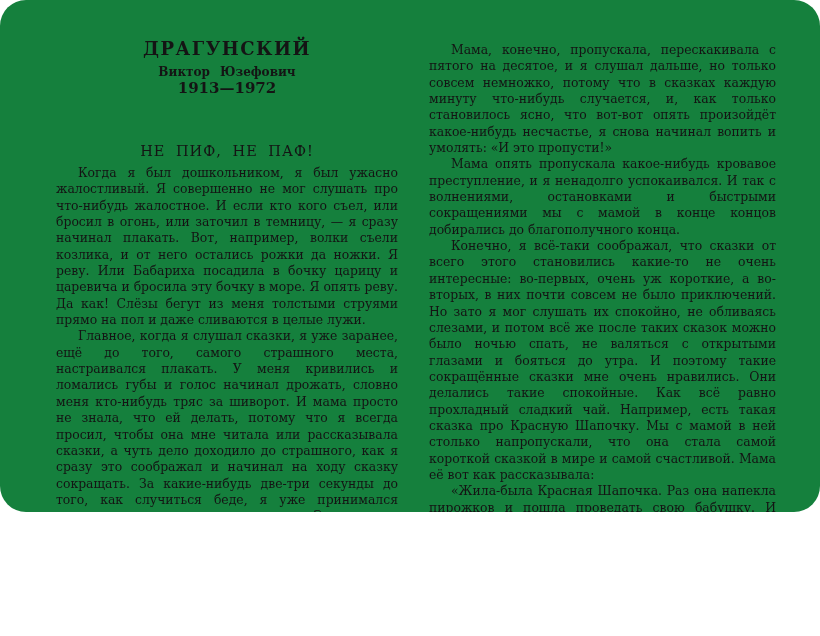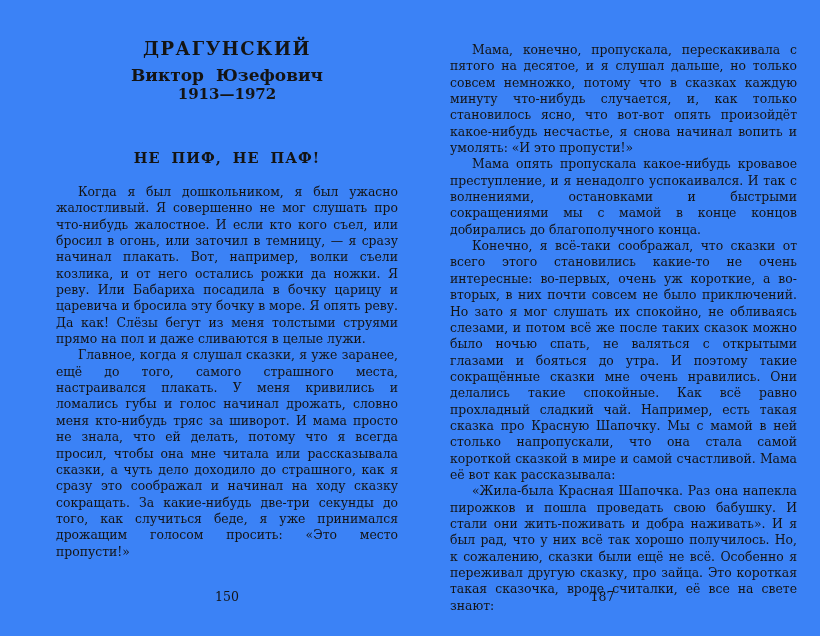--- a/index.html
+++ b/index.html
@@ -3,57 +3,58 @@
 <meta charset="utf-8">
 <style>
   html, body {
     margin: 0;
     padding: 0;
     background: #ffffff;
   }
   .book-spread {
     position: relative;
     width: 820px;
-    height: 636px;
-    background: #3b82f6;
+    height: 512px;
+    background: #15803d;
     color: #141414;
     font-family: "DejaVu Serif", "Liberation Serif", serif;
     overflow: hidden;
+    border-radius: 26px;
   }
   .page-col {
     position: absolute;
     top: 38px;
   }
   .left-col  { left: 56px;  width: 342px; }
-  .right-col { left: 450px; width: 347px; top: 42px; }
+  .right-col { left: 429px; width: 347px; top: 42px; }
 
   .author-block { text-align: center; }
   .author-surname {
     font-size: 18px;
     font-weight: bold;
     letter-spacing: 1.5px;
   }
   .author-name {
-    font-size: 17px;
+    font-size: 12px;
     font-weight: bold;
     word-spacing: 6px;
     margin-top: 6px;
   }
   .author-years {
     font-size: 15px;
     font-weight: bold;
   }
   .story-title {
     text-align: center;
     font-size: 14.5px;
-    font-weight: bold;
+    font-weight: normal;
     letter-spacing: 1px;
     word-spacing: 5px;
     margin-top: 46px;
-    margin-bottom: 18px;
+    margin-bottom: 6px;
   }
   .body-text p {
     margin: 0;
     font-size: 12.4px;
     line-height: 16.35px;
     text-align: justify;
     text-indent: 22px;
   }
   .page-number {
     position: absolute;

